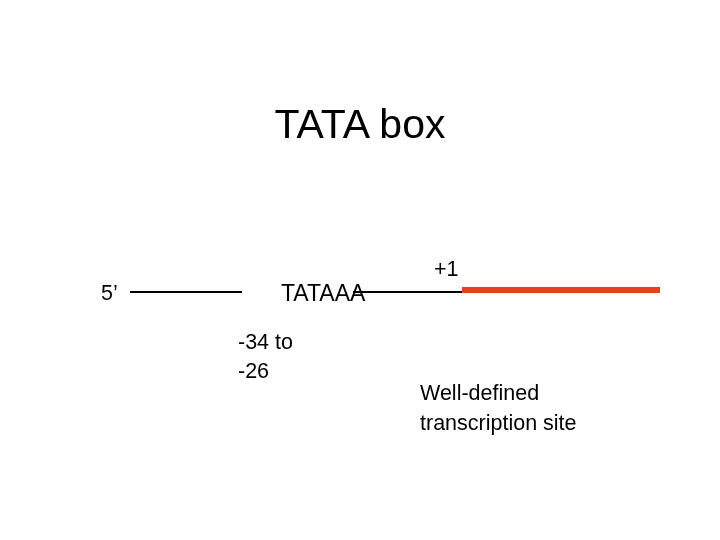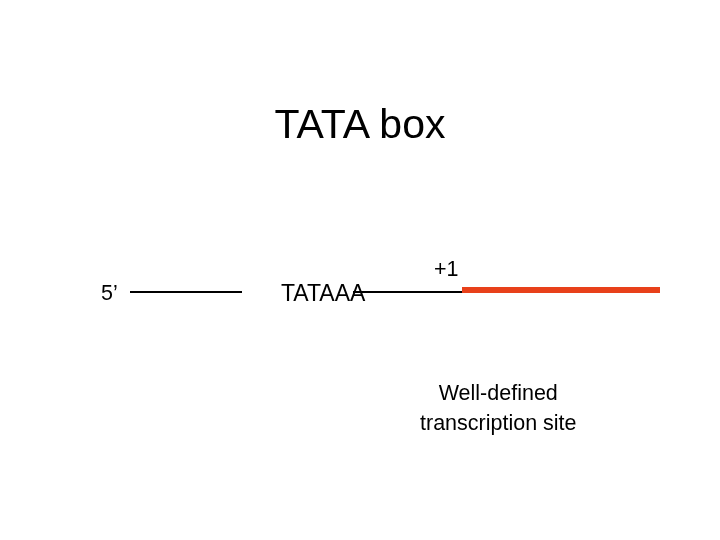--- a/index.html
+++ b/index.html
@@ -99,21 +99,20 @@
     display: block;
   }
 
   .label-welldefined {
     left: 420px;
     top: 378px;
     line-height: 30px;
   }
   .label-welldefined .wd-line {
     display: block;
-    text-align: center;
   }
 
   
   .dna-line {
     position: absolute;
     height: 2px;
     background: #000000;
     top: 291px;
   }
 
@@ -152,20 +151,24 @@
 
     <span class="label label-tata">TATAAA</span>
 
     <div class="dna-line dna-line-right" style="background: rgb(0, 0, 0);"></div>
 
     <span class="label label-plus1">+1</span>
 
     <div class="mrna-line" style="background: rgb(232, 64, 26);"></div>
 
 
+    <div class="label label-range">
+      <span class="range-line">-34 to</span>
+      <span class="range-line">-26</span>
+    </div>
 
     <div class="label label-welldefined">
       <span class="wd-line">Well-defined</span>
       <span class="wd-line">transcription site</span>
     </div>
 
   </div>
 </div>
 
 </body></html>

